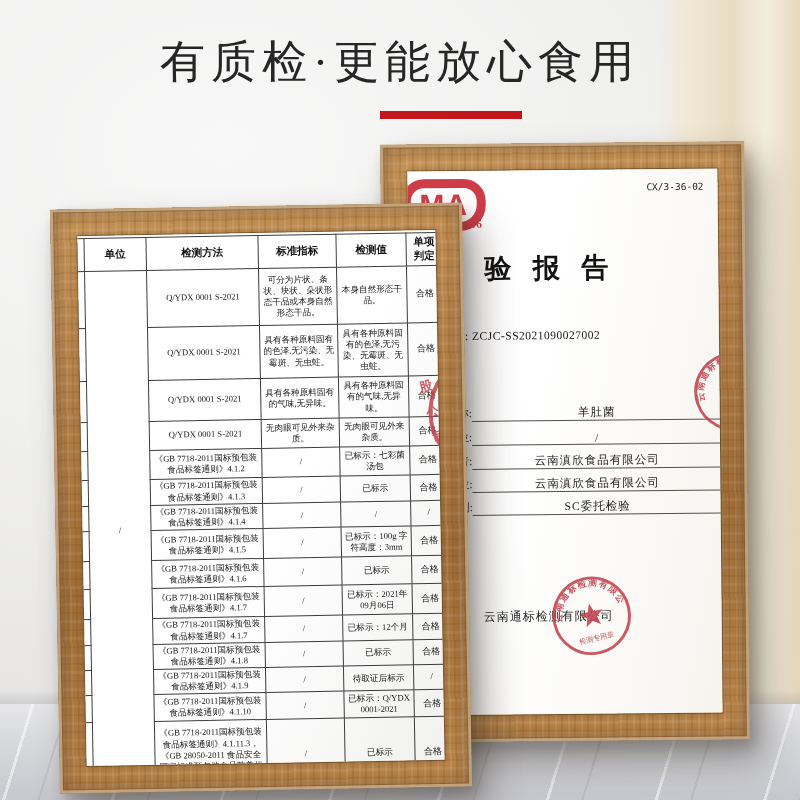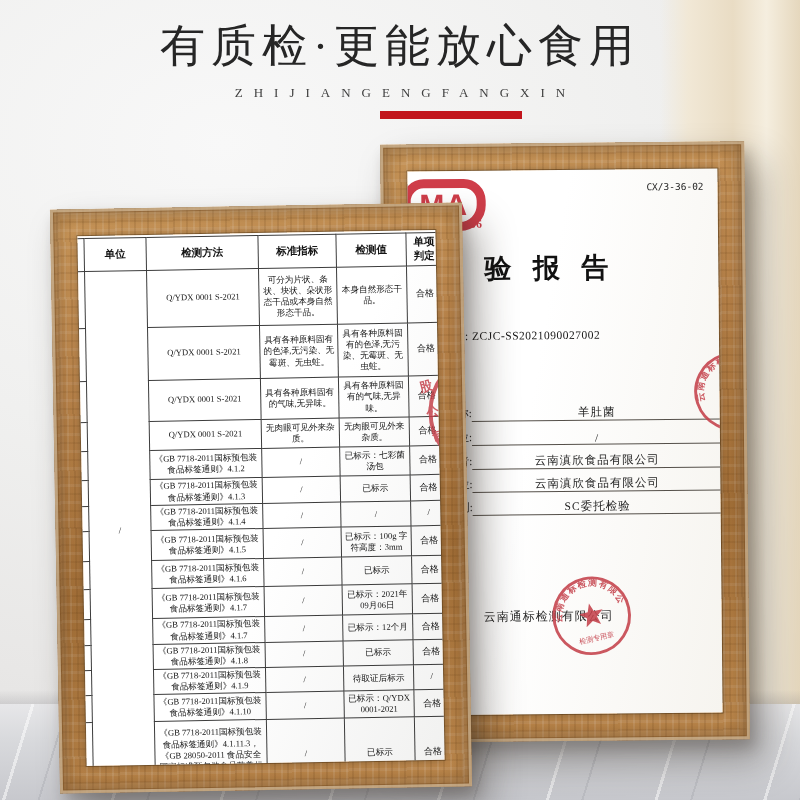--- a/index.html
+++ b/index.html
@@ -13,21 +13,21 @@
     background:linear-gradient(90deg, rgba(242,234,220,0) 0%, #f1e8d6 20%, #e9dcc4 52%, #f5eedf 76%, #e5d7bd 100%);}
   .floor{position:absolute;left:0;right:0;bottom:0;height:96px;
     background:linear-gradient(180deg,#e7e7e9 0%, #d9dadd 35%, #c7c8cd 100%);}
   .floor::before{content:"";position:absolute;inset:0;opacity:.8;
     background:repeating-linear-gradient(107deg, transparent 0 30px, rgba(255,255,255,.65) 30px 33px,
       transparent 33px 64px, rgba(148,150,158,.30) 64px 66px, transparent 66px 104px);}
   .floor::after{content:"";position:absolute;left:0;right:0;top:-14px;height:14px;
     background:linear-gradient(180deg, rgba(110,110,118,0), rgba(110,110,118,.20));}
 
   
-  .hero{position:absolute;top:16px;left:0;width:100%;text-align:center;z-index:6;}
+  .hero{position:absolute;top:32px;left:0;width:100%;text-align:center;z-index:6;}
   .hero h1{margin:0;font-weight:400;font-size:45px;letter-spacing:6px;color:#262626;
     font-family:"Liberation Serif","DejaVu Serif",serif;}
   .pinyin{margin-top:9px;font-size:13px;letter-spacing:11px;text-indent:11px;color:#404040;}
   .redbar{position:absolute;left:380px;top:111px;width:142px;height:8px;z-index:6;}
 
   
   .frame{position:absolute;
     background:linear-gradient(172deg,#cd9a5c 0%, #bd874d 28%, #a6723a 62%, #c08b4f 100%);
     box-shadow:16px 22px 36px rgba(45,38,30,.38), 5px 9px 14px rgba(45,38,30,.22);}
   .frame::before{content:"";position:absolute;inset:0;
@@ -93,21 +93,20 @@
 </head>
 <body>
 
 <div class="stage">
   <div class="wall"></div>
   <div class="curtain"></div>
   <div class="floor"></div>
 
   <header class="hero">
     <h1>有质检·更能放心食用</h1>
-    <div class="pinyin">ZHIJIANGENGFANGXIN</div>
   </header>
   <div class="redbar" style="background: rgb(194, 21, 28);"></div>
 
   <section class="frame frame-right">
     <div class="paper paper-right">
       <div class="doc-code">CX/3-36-02</div>
       <div class="ma-badge">
         <span>MA</span>
       </div>
       <div class="ma-num">06</div>

